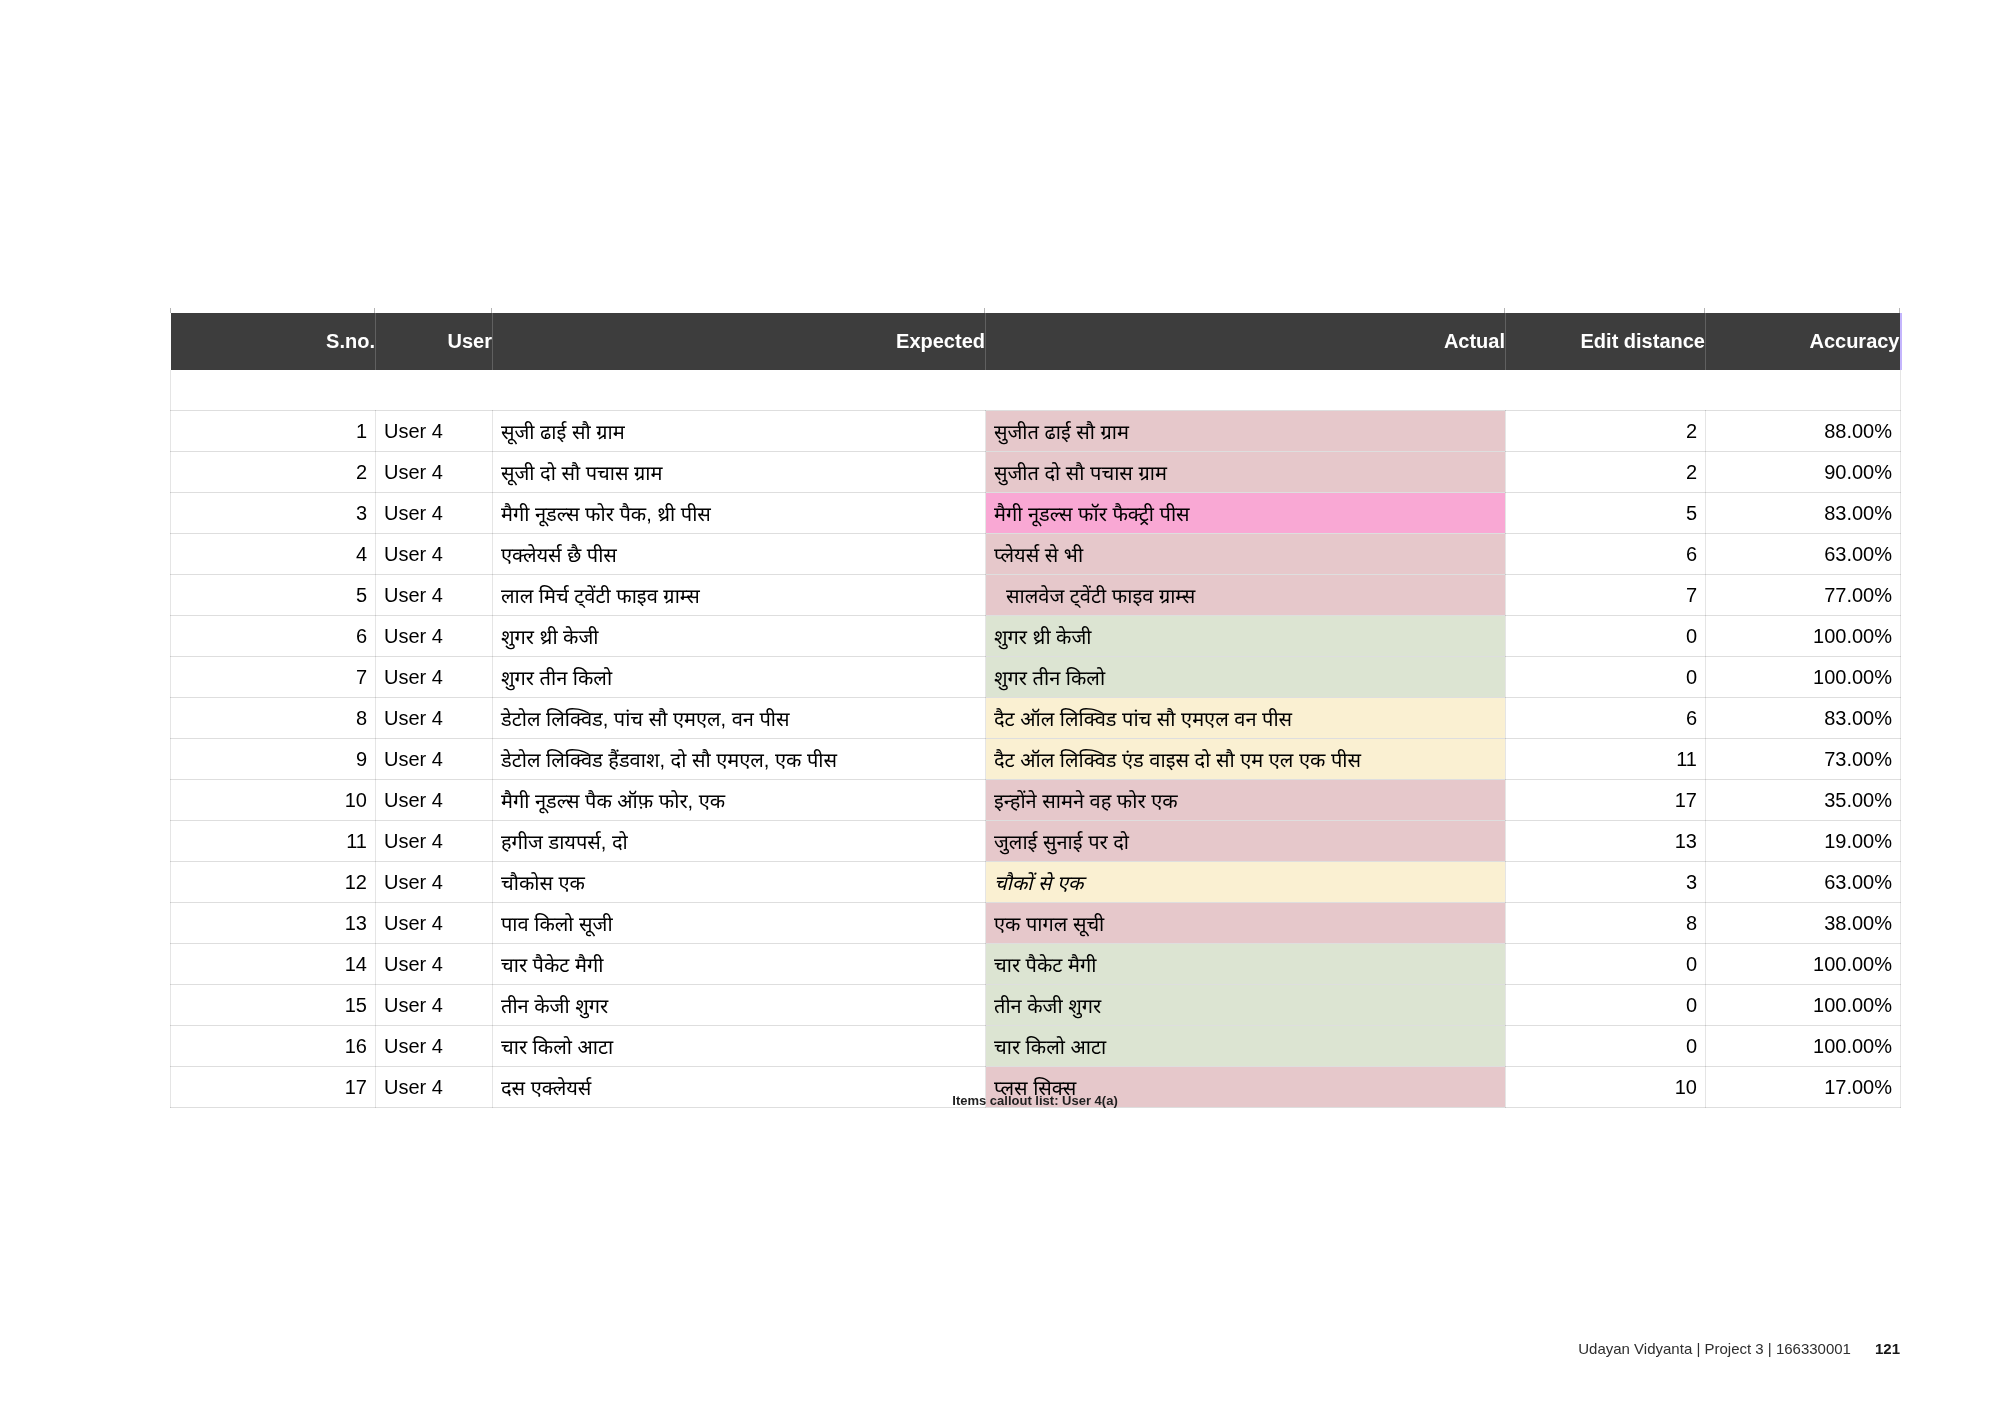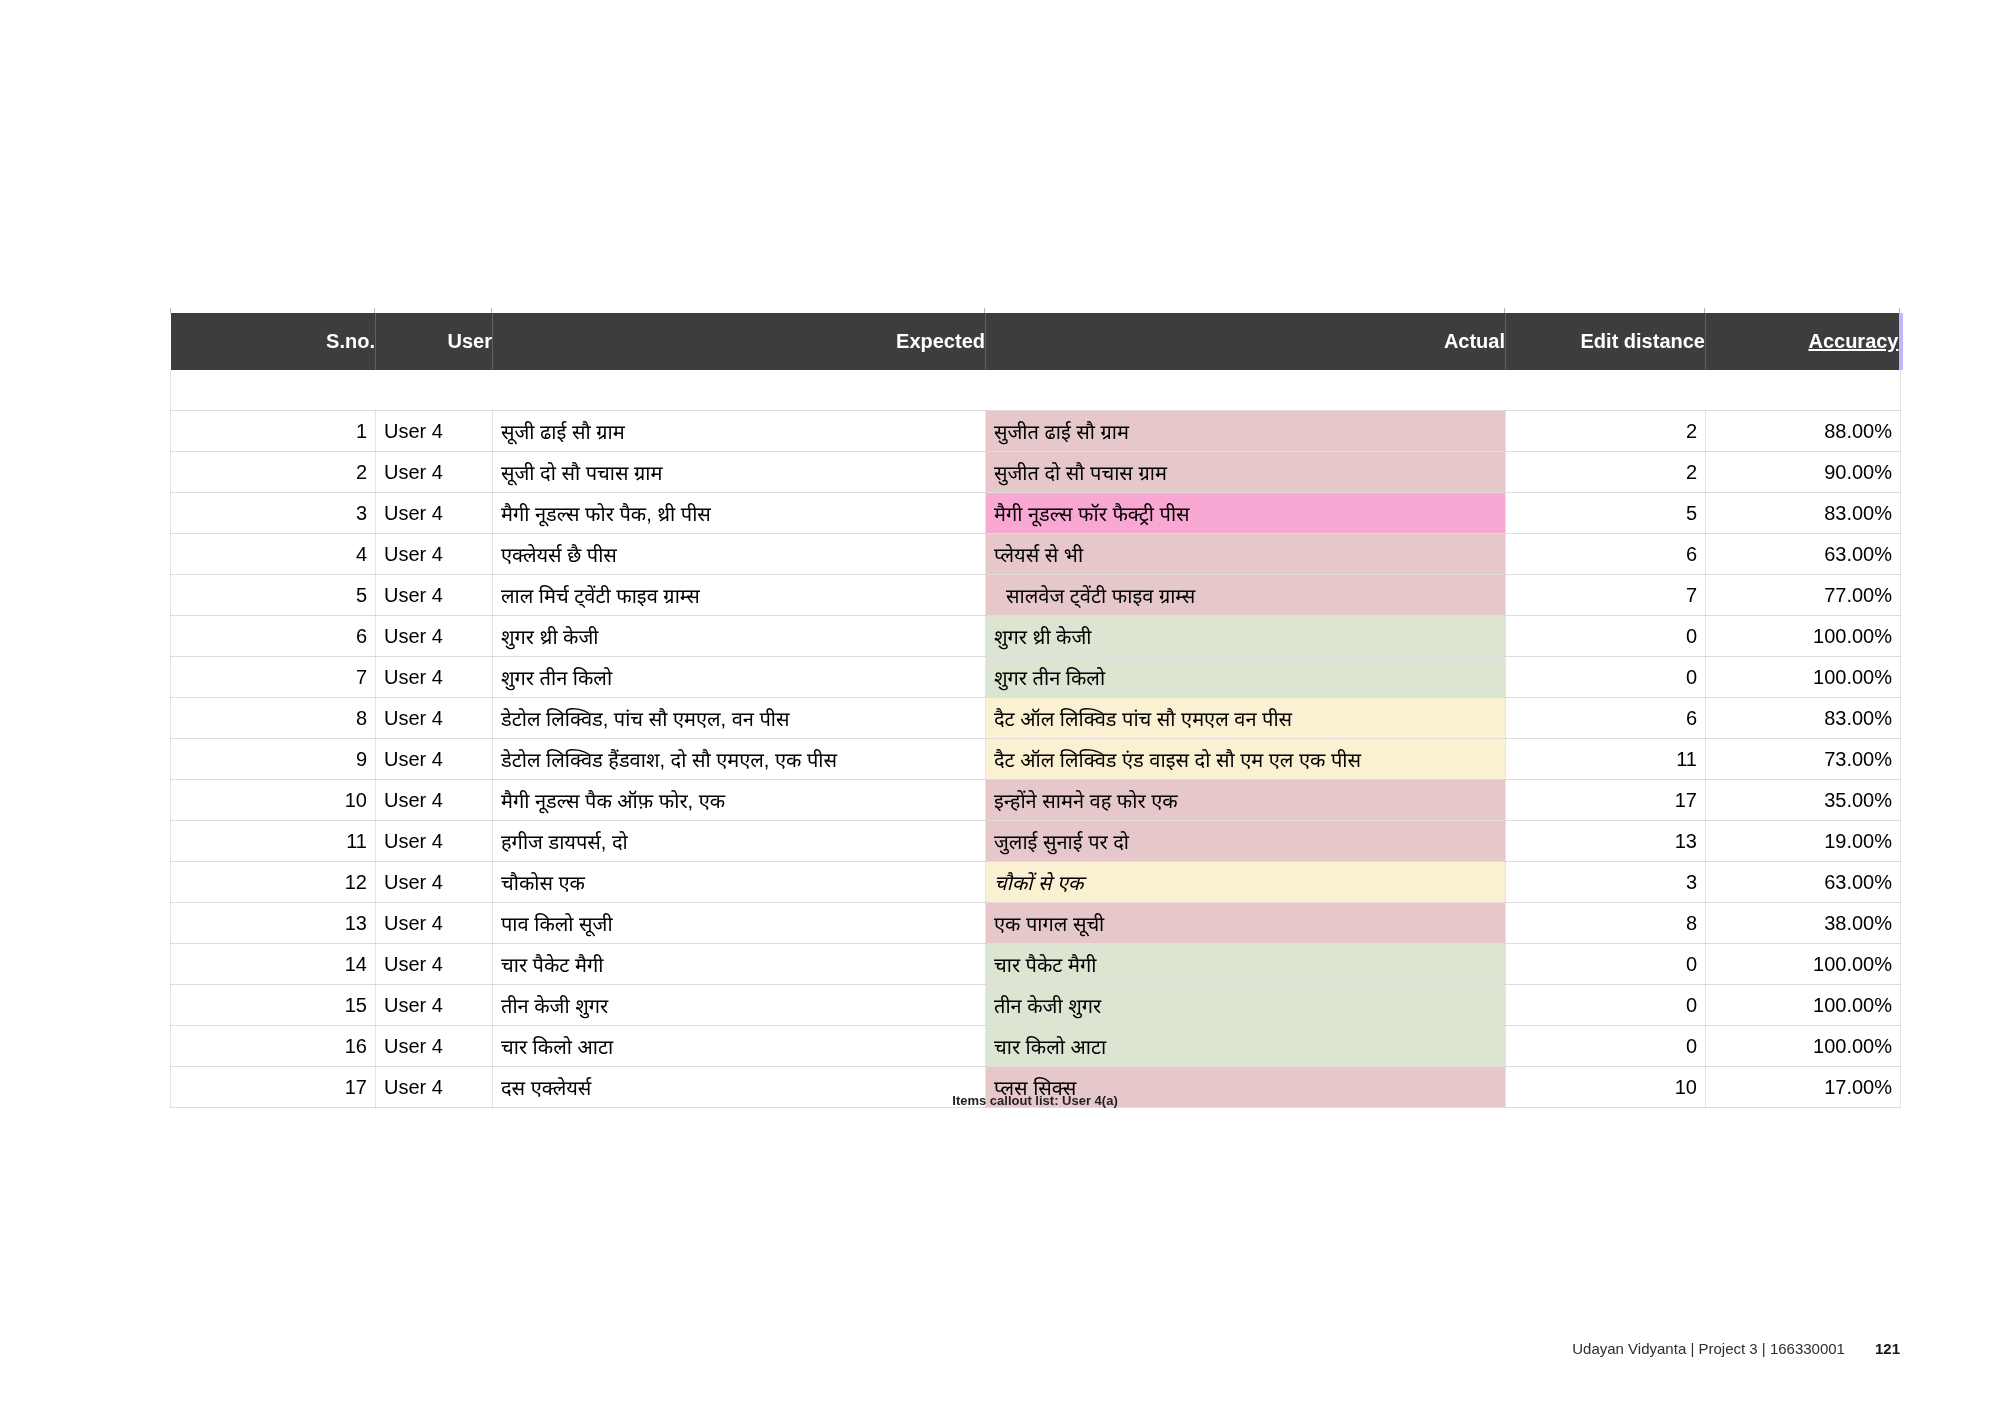--- a/index.html
+++ b/index.html
@@ -32,21 +32,21 @@
     color: #ffffff;
     font-size: 20px;
     font-weight: 700;
     text-align: right;
     height: 57px;
     padding: 0 0 0 8px;
     border-right: 1px solid #606060;
     white-space: nowrap;
     overflow: hidden;
   }
-  table.results th:last-child { border-right: 4px solid #c4b5fd; text-decoration: underline; }
+  table.results th:last-child { border-right: 2px solid #c4b5fd; }
   tr.sep-row td {
     height: 7px;
     background: #ebebee;
     padding: 0;
     border-left: 1px solid rgba(0,0,0,0.10);
     border-right: 1px solid rgba(0,0,0,0.10);
     border-bottom: 1px solid #d6d6d6;
   }
   table.results td {
     height: 40px;
@@ -69,21 +69,21 @@
     text-align: center;
     font-size: 13px;
     font-weight: 700;
     color: #1f1f1f;
   }
   .footer {
     position: absolute;
     top: 1340px; right: 100px;
     display: flex;
     align-items: baseline;
-    gap: 30px;
+    gap: 24px;
     font-size: 15px;
     color: #2e2e2e;
   }
   .footer .pagenum { font-weight: 700; color: #161616; }
 </style>
 </head>
 <body>
 
 <div class="table-wrap">
   <div class="tick" style="left:0"></div>

